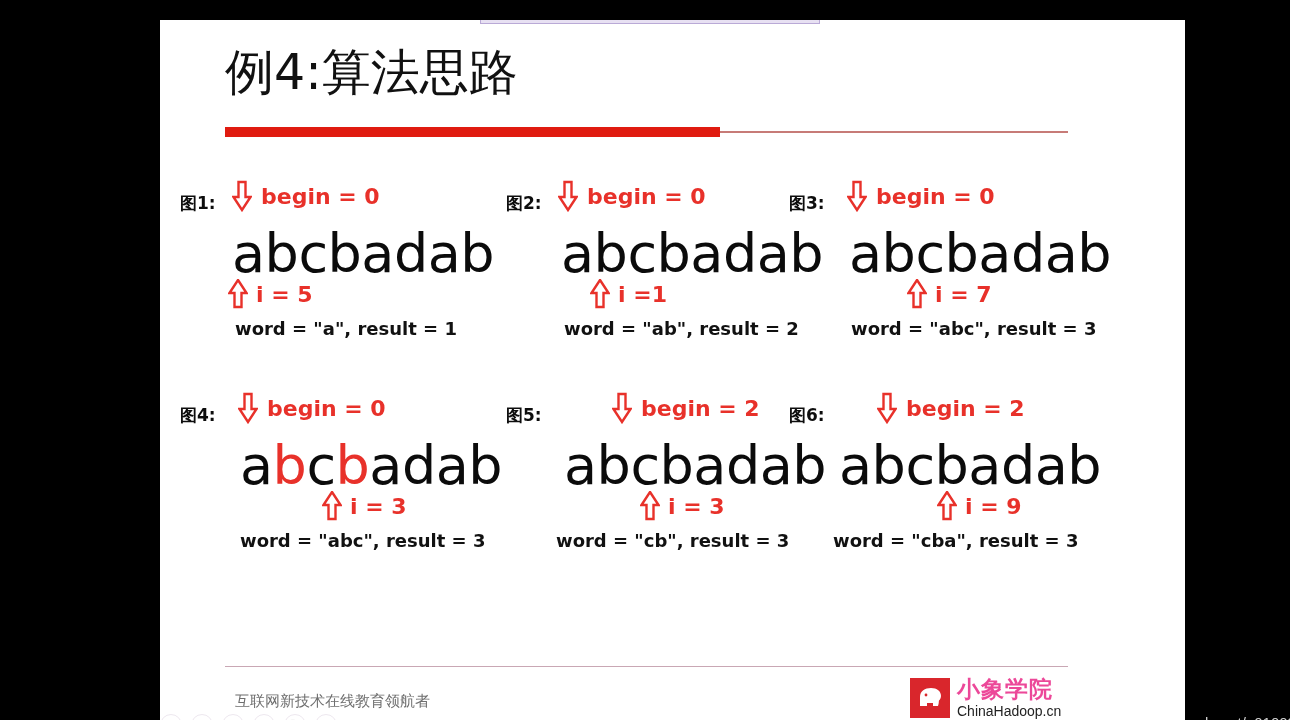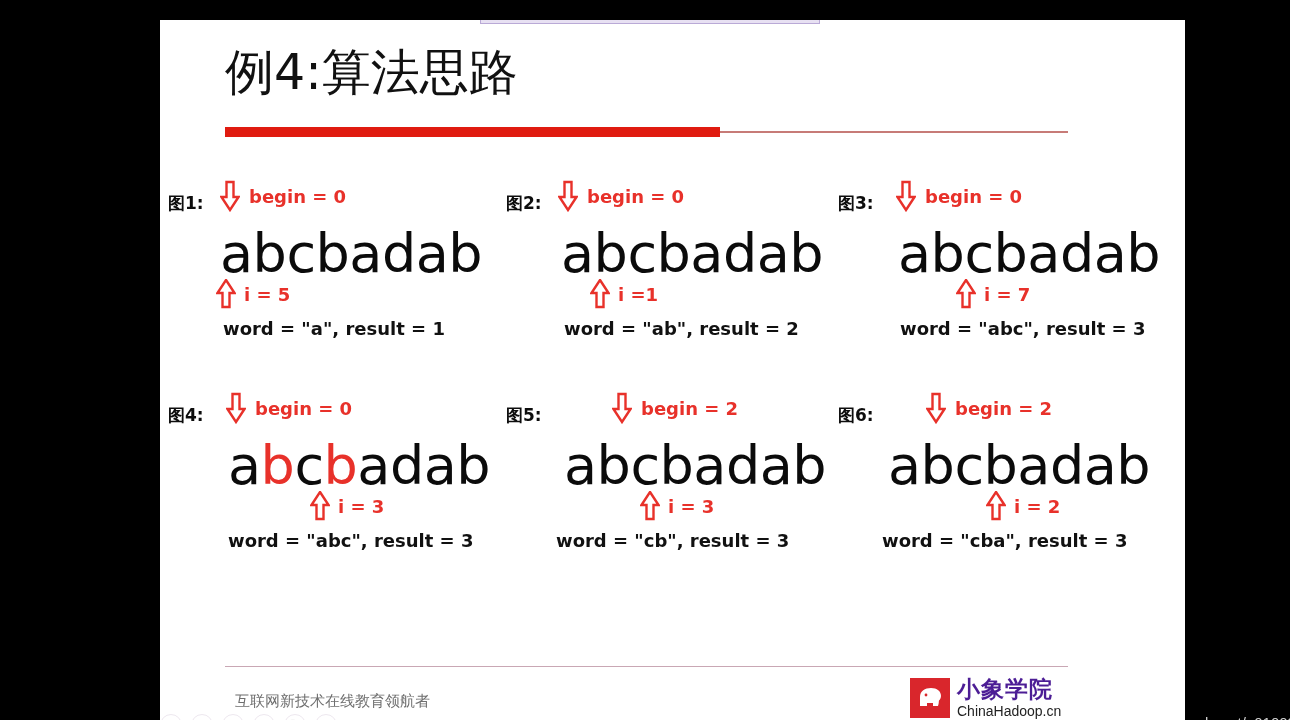--- a/index.html
+++ b/index.html
@@ -83,23 +83,23 @@
   }
 
   
   .panel {
     position: absolute;
     width: 330px;
     height: 185px;
   }
   .panel-row1 { top: 158px; }
   .panel-row2 { top: 370px; }
-  .panel-col1 { left: 8px; }
+  .panel-col1 { left: 20px; }
   .panel-col2 { left: 346px; }
-  .panel-col3 { left: 678px; text-align: center; }
+  .panel-col3 { left: 629px; text-align: center; }
 
   .fig-label {
     position: absolute;
     left: 0px;
     top: 14px;
     font-size: 17px;
     font-weight: bold;
     color: #0d0d0d;
     white-space: nowrap;
     font-family: "DejaVu Sans", "Liberation Sans", sans-serif;
@@ -112,21 +112,21 @@
     align-items: center;
     white-space: nowrap;
   }
   .ann-row .arrow-ico {
     display: inline-block;
     line-height: 1;
   }
   .ann-row .ann-text {
     color: #e8312a;
     font-weight: bold;
-    font-size: 18px;
+    font-size: 22px;
     font-family: "DejaVu Sans", "Liberation Sans", sans-serif;
   }
 
   .arrow-ico svg { display: block; }
 
   .word-line {
     position: absolute;
     font-size: 54px;
     font-weight: normal;
     letter-spacing: -0.5px;
@@ -177,21 +177,21 @@
     position: relative;
     flex: 0 0 auto;
   }
   #brand-text {
     margin-left: 7px;
     line-height: 1;
   }
   #brand-cn {
     font-size: 23px;
     font-weight: bold;
-    color: #4c1d95;
+    color: #ec4899;
     letter-spacing: 1px;
     font-family: "DejaVu Sans", "Liberation Sans", sans-serif;
   }
   #brand-en {
     font-size: 14px;
     color: #222222;
     margin-top: 3px;
     font-family: "Liberation Sans", sans-serif;
   }
 
@@ -360,21 +360,21 @@
             </span>
             <span class="ann-text" style="margin-left: 9px;">begin = 2</span>
           </div>
           <div class="word-line" style="left: 50px; top: 44px;"><span>a</span><span>b</span><span>c</span><span>b</span><span>a</span><span>d</span><span>a</span><span>b</span></div>
           <div class="ann-row" style="left: 148px; top: 101px;">
             <span class="arrow-ico">
               <svg width="20" height="30" viewBox="0 0 20 30">
                 <path d="M10 1 L18.5 14 L13.5 14 L13.5 28 L6.5 28 L6.5 14 L1.5 14 Z" fill="#ffffff" stroke="#e8312a" stroke-width="2.4" stroke-linejoin="miter"></path>
               </svg>
             </span>
-            <span class="ann-text" style="margin-left: 8px;">i = 2</span>
+            <span class="ann-text" style="margin-left: 8px;">i = 9</span>
           </div>
           <div class="state-line" style="left: 44px; top: 140px;">word = "cba", result = 3</div>
         </div>
       </div>
 
     <div id="footer-rule"></div>
     <div id="footer-tagline">互联网新技术在线教育领航者</div>
 
     <div id="brand">
       <div id="brand-mark">

